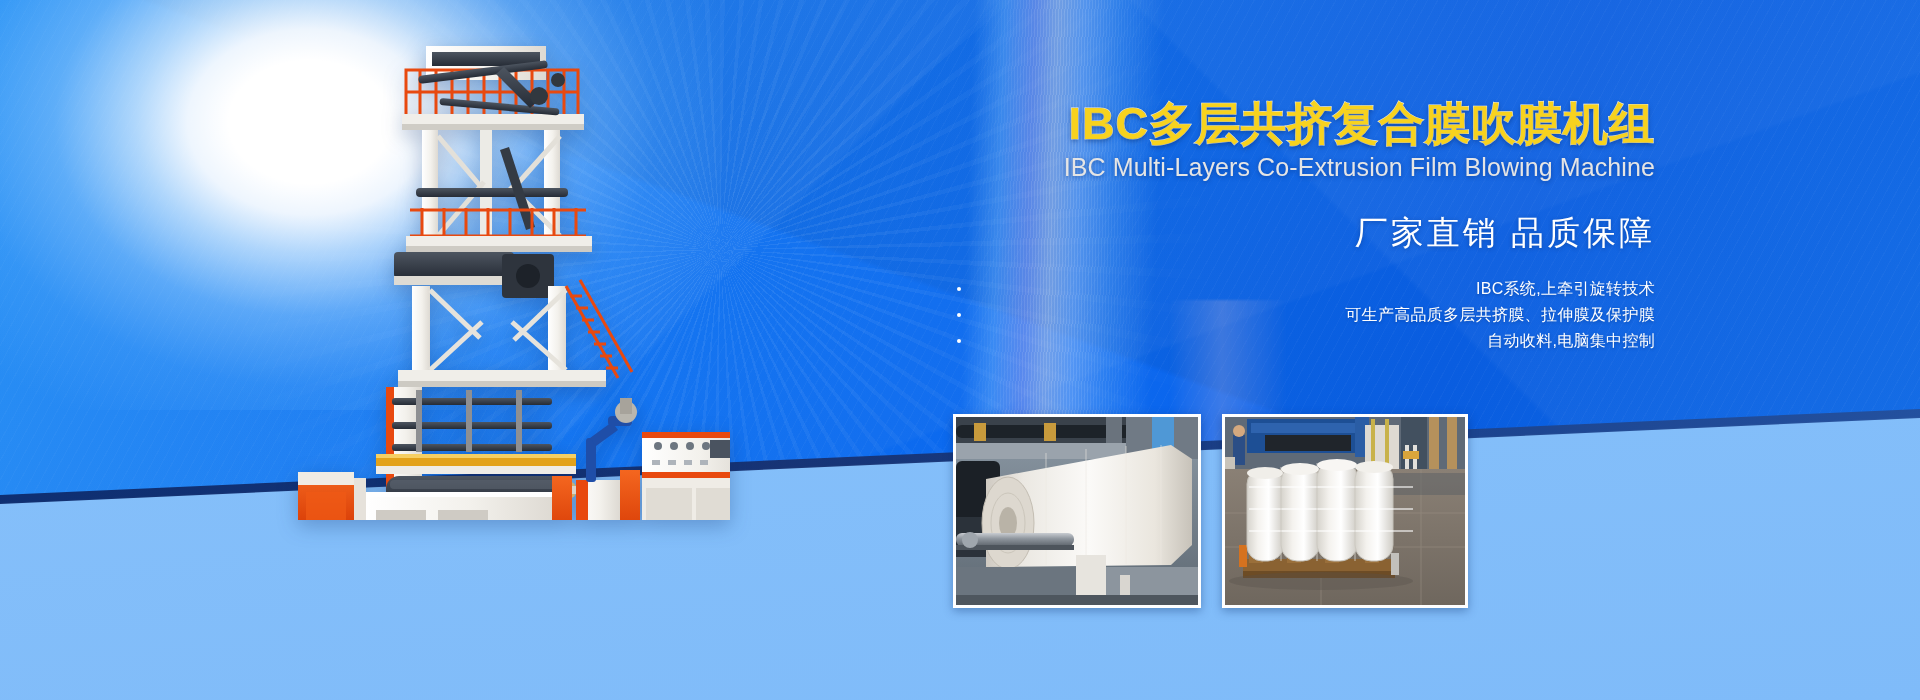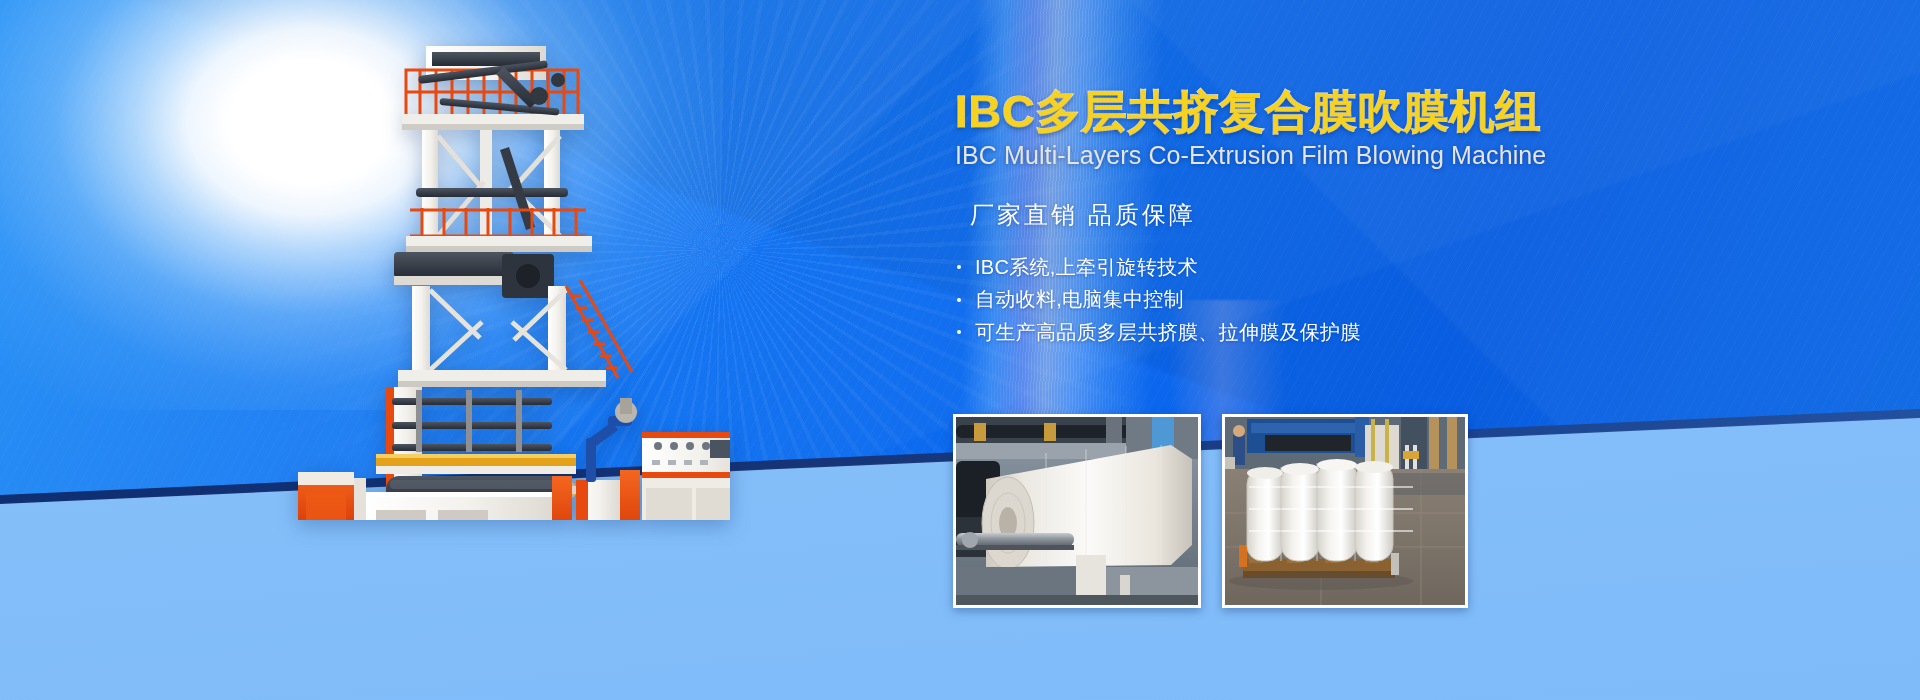--- a/index.html
+++ b/index.html
@@ -101,51 +101,51 @@
     clip-path:polygon(0 495px,1920px 409px,1920px 418px,0 504px);
     opacity:.95;
   }
 
   
   .machine{position:absolute;left:290px;top:40px;width:440px;height:480px;}
   .machine svg{display:block;width:100%;height:100%;
     filter:drop-shadow(0 6px 10px rgba(4,40,100,.28));}
 
   
-  .copy{position:absolute;left:955px;top:88px;width:700px;}
+  .copy{position:absolute;left:955px;top:100px;width:700px;text-align:right;}
 
   .headline{
     font-size:45px;font-weight:700;line-height:1.08;
     letter-spacing:1px;
     color:#f7d21e;
     -webkit-text-stroke:1.1px #fffceb;
     paint-order:stroke fill;
     text-shadow:0 2px 5px rgba(6,42,110,.55);
     white-space:nowrap;
   }
   .subhead{
     margin-top:5px;
     font-size:25px;font-weight:400;line-height:1.1;
     color:#e5e5e5;letter-spacing:.1px;
     text-shadow:0 1px 4px rgba(6,42,110,.5);
     white-space:nowrap;
   }
   .tagline{
     margin-top:30px;
-    font-size:24px;font-weight:400;color:#ffffff;
+    font-size:33px;font-weight:400;color:#ffffff;
     letter-spacing:3px;
     text-shadow:0 1px 4px rgba(6,42,110,.45);
     white-space:nowrap;
     margin-left:15px;
   }
   .bullets{margin-top:20px;list-style:none;padding:0;}
   .bullets li{
     position:relative;
     padding-left:20px;
-    font-size:20px;line-height:1.62;
+    font-size:16px;line-height:1.62;
     color:#ffffff;letter-spacing:.3px;
     text-shadow:0 1px 3px rgba(6,42,110,.42);
     white-space:nowrap;
   }
   .bullets li .dot{
     position:absolute;left:2px;top:50%;
     width:4px;height:4px;margin-top:-2px;
     background:#ffffff;border-radius:50%;
   }
 
@@ -336,25 +336,25 @@
 
     <div class="tagline">厂家直销   品质保障</div>
 
     <ul class="bullets">
       <li>
         <span class="dot"></span>
         <span>IBC系统,上牵引旋转技术</span>
       </li>
       <li>
         <span class="dot"></span>
-        <span>自动收料,电脑集中控制</span>
+        <span>可生产高品质多层共挤膜、拉伸膜及保护膜</span>
       </li>
       <li>
         <span class="dot"></span>
-        <span>可生产高品质多层共挤膜、拉伸膜及保护膜</span>
+        <span>自动收料,电脑集中控制</span>
       </li>
     </ul>
   </div>
 
   <div class="photo" id="photo-film-roll">
     <svg viewBox="0 0 242 188" xmlns="http://www.w3.org/2000/svg">
       <defs>
         <linearGradient id="pRollBg" x1="0" y1="0" x2="0" y2="1">
           <stop offset="0" stop-color="#8d9aa6"></stop>
             <stop offset="1" stop-color="#5e6973"></stop>

